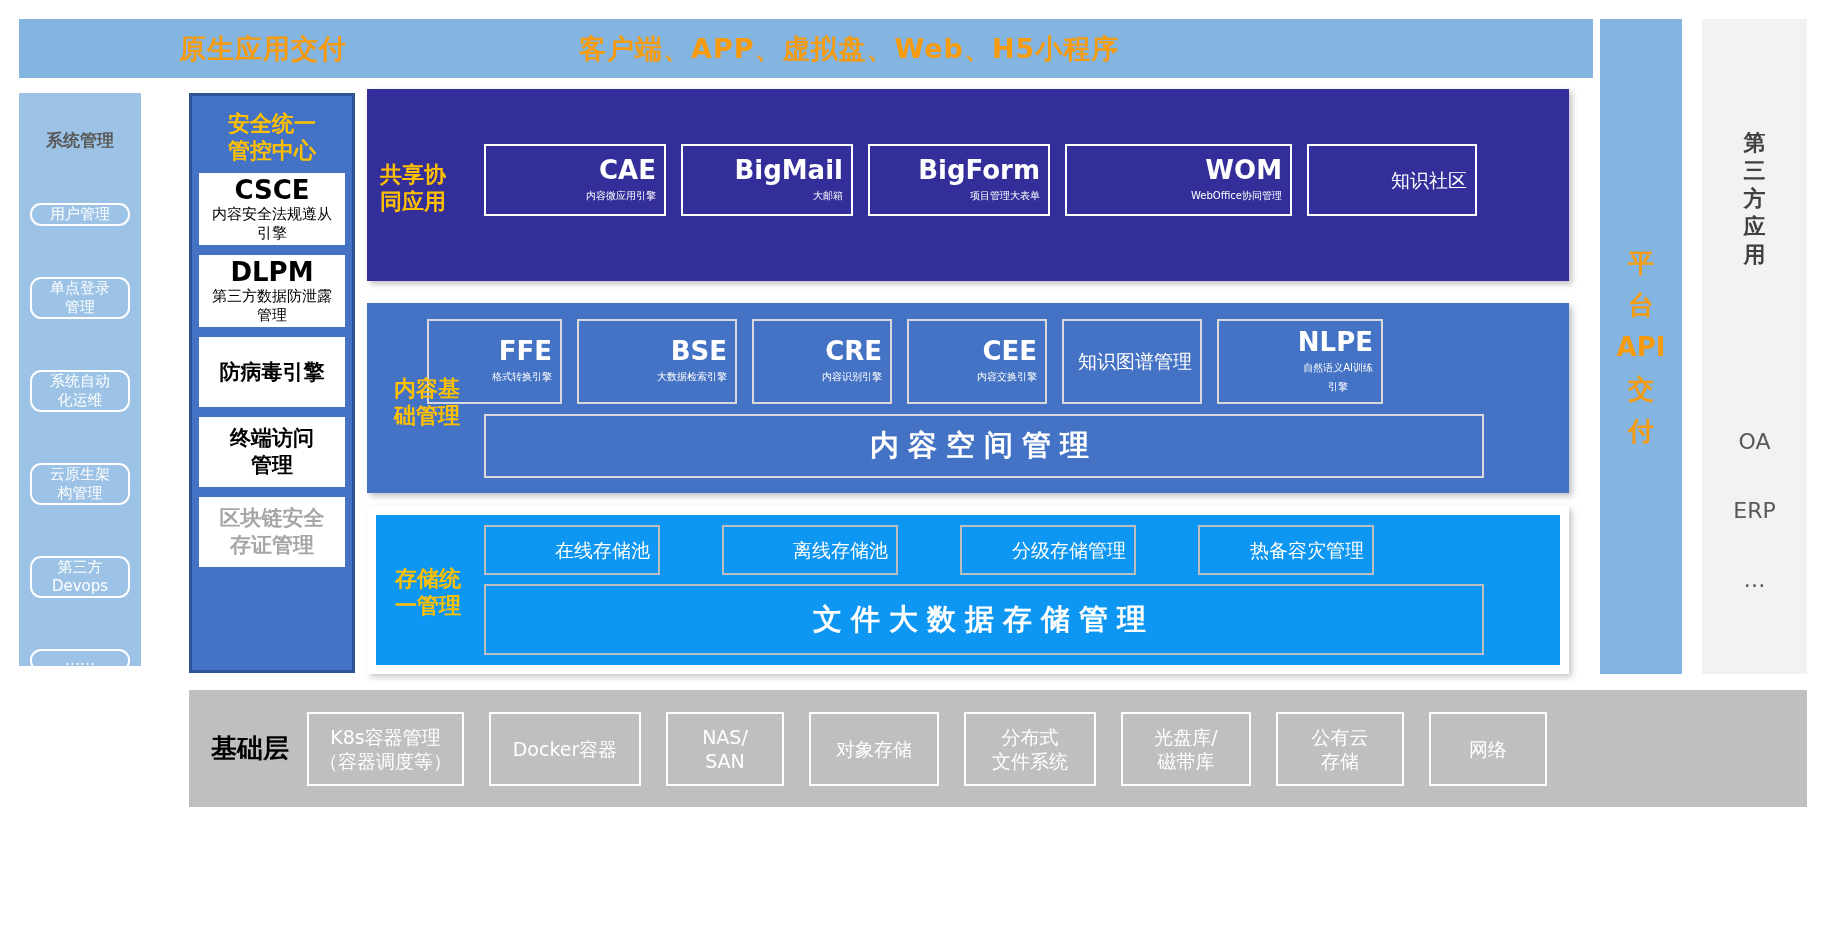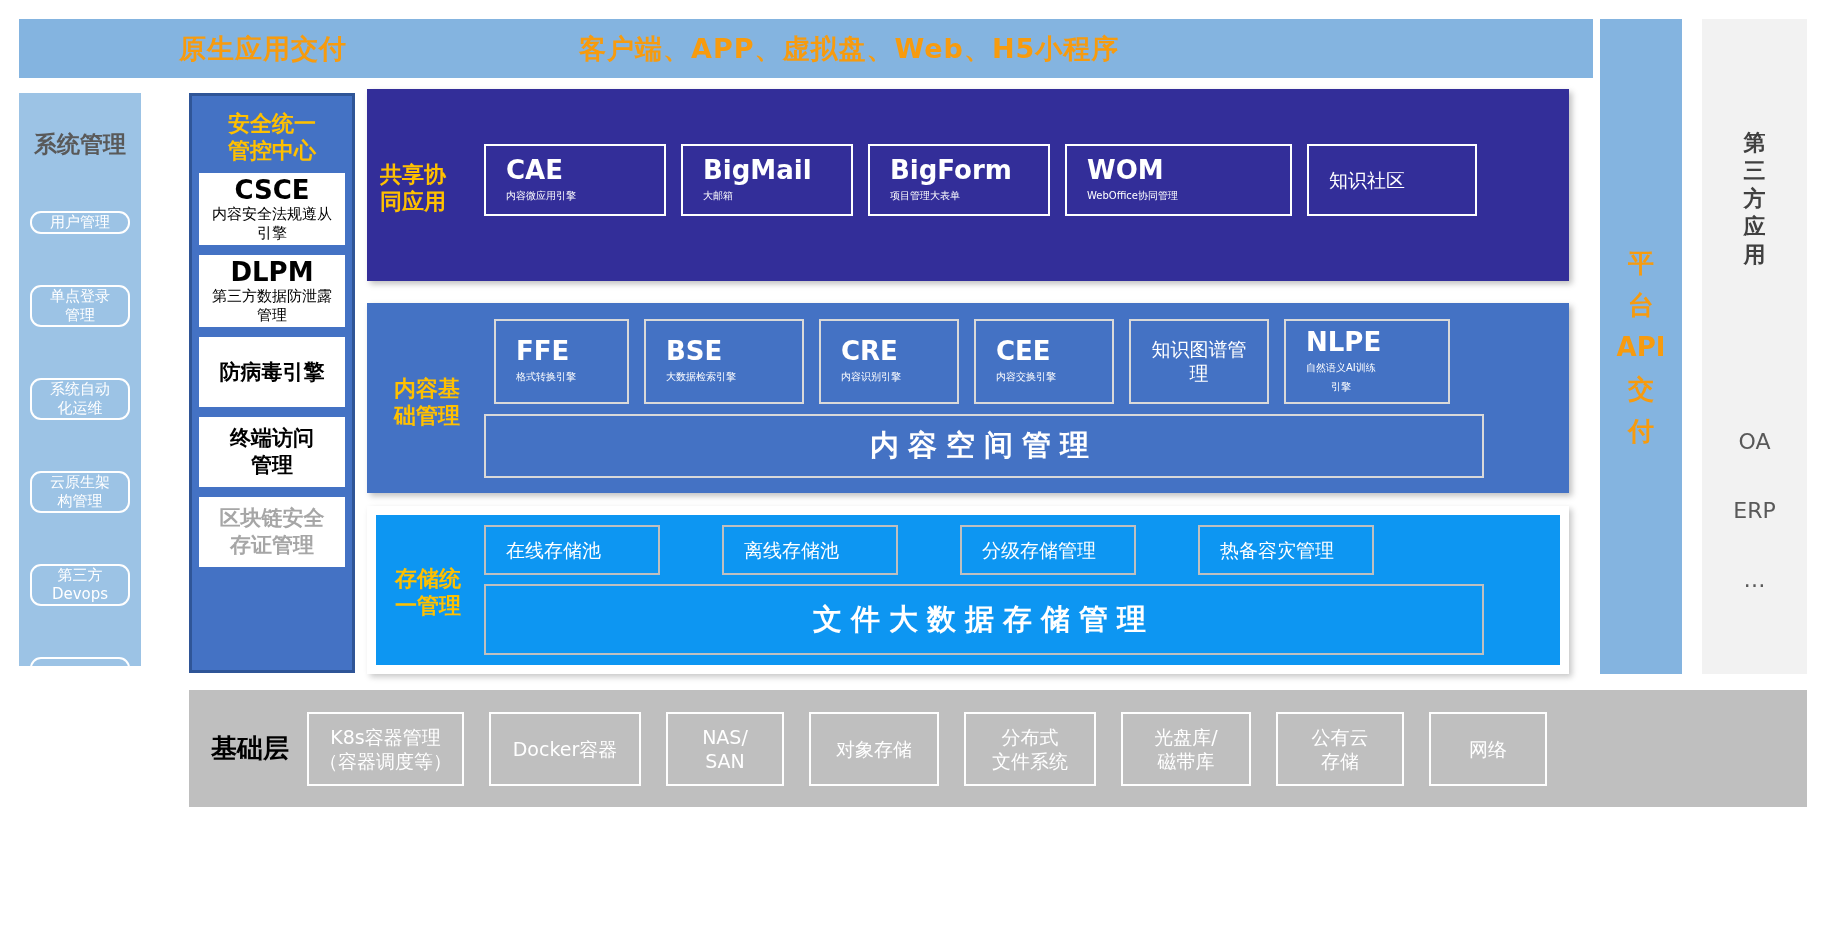--- a/index.html
+++ b/index.html
@@ -26,21 +26,21 @@
   .banner-clients { position: absolute; left: 560px; }
 
   
   .sysmgmt {
     position: absolute; left: 19px; top: 93px;
     width: 122px; height: 573px;
     background: #9CC3E5;
     display: flex; flex-direction: column; align-items: center;
   }
   .sysmgmt-title {
-    color: #595959; font-weight: bold; font-size: 23px;
+    color: #595959; font-weight: bold; font-size: 17px;
     margin-top: 36px; margin-bottom: 22px; white-space: nowrap;
   }
   .sysmgmt-item {
     width: 100px; height: 58px; margin-bottom: 22px;
     border: 2px solid #ffffff; border-radius: 11px;
     color: #ffffff; font-size: 15px; line-height: 19px;
     display: flex; align-items: center; justify-content: center;
     text-align: center; white-space: pre-line; margin-top: 29px;
   }
 
@@ -85,22 +85,22 @@
     font-weight: bold; font-size: 22px; line-height: 27px;
     color: #FFC000; text-align: center; white-space: pre-line;
     width: 92px; flex: none;
   }
   .panel-body { flex: 1; display: flex; flex-direction: column; height: 100%;
                 justify-content: center; }
   .panel-row-top { display: flex; gap: 15px; }
   .tile {
     border: 2px solid #ffffff; color: #ffffff;
     display: flex; flex-direction: column;
-    align-items: flex-start; justify-content: center;
-    text-align: center; padding: 6px 20px;
+    align-items: flex-end; justify-content: center;
+    text-align: center; padding: 6px 8px;
   }
   .tile .tname { font-weight: bold; font-size: 26px; line-height: 31px; }
   .tile .tdesc { font-size: 10px; line-height: 19px; white-space: pre-line; }
   .tile .tplain { font-size: 19px; line-height: 24px; }
   .wide-bar {
     border: 2px solid #ffffff; color: #ffffff;
     font-weight: bold; font-size: 29px; letter-spacing: 9px;
     display: flex; align-items: center; justify-content: center;
     text-align: center;
   }
@@ -116,21 +116,21 @@
   .collab .wide-bar { height: 66px; margin-left: 103px; width: 1000px; }
   .collab .panel-label { position: absolute; left: 0; top: 74px; font-family: Liberation Mono, monospace; }
 
   
   .content {
     left: 367px; top: 303px; width: 1202px; height: 190px;
     background: #4472C4; padding: 12px 14px;
     box-shadow: 3px 3px 6px rgba(0,0,0,0.25);
   }
   .content .tile { border-color: #D9D9D9; min-height: 74px; }
-  .content .panel-row-top { margin-bottom: 10px; margin-left: 113px; }
+  .content .panel-row-top { margin-bottom: 10px; margin-left: 46px; }
   .content .wide-bar { height: 64px; margin-left: 103px; width: 1000px;
                        border-color: #D9D9D9; }
   .content .panel-label { position: absolute; left: 14px; top: 72px; }
 
   
   .storage-wrap {
     position: absolute; left: 367px; top: 506px;
     width: 1202px; height: 168px; background: #ffffff;
     box-shadow: 3px 3px 6px rgba(0,0,0,0.22);
   }

